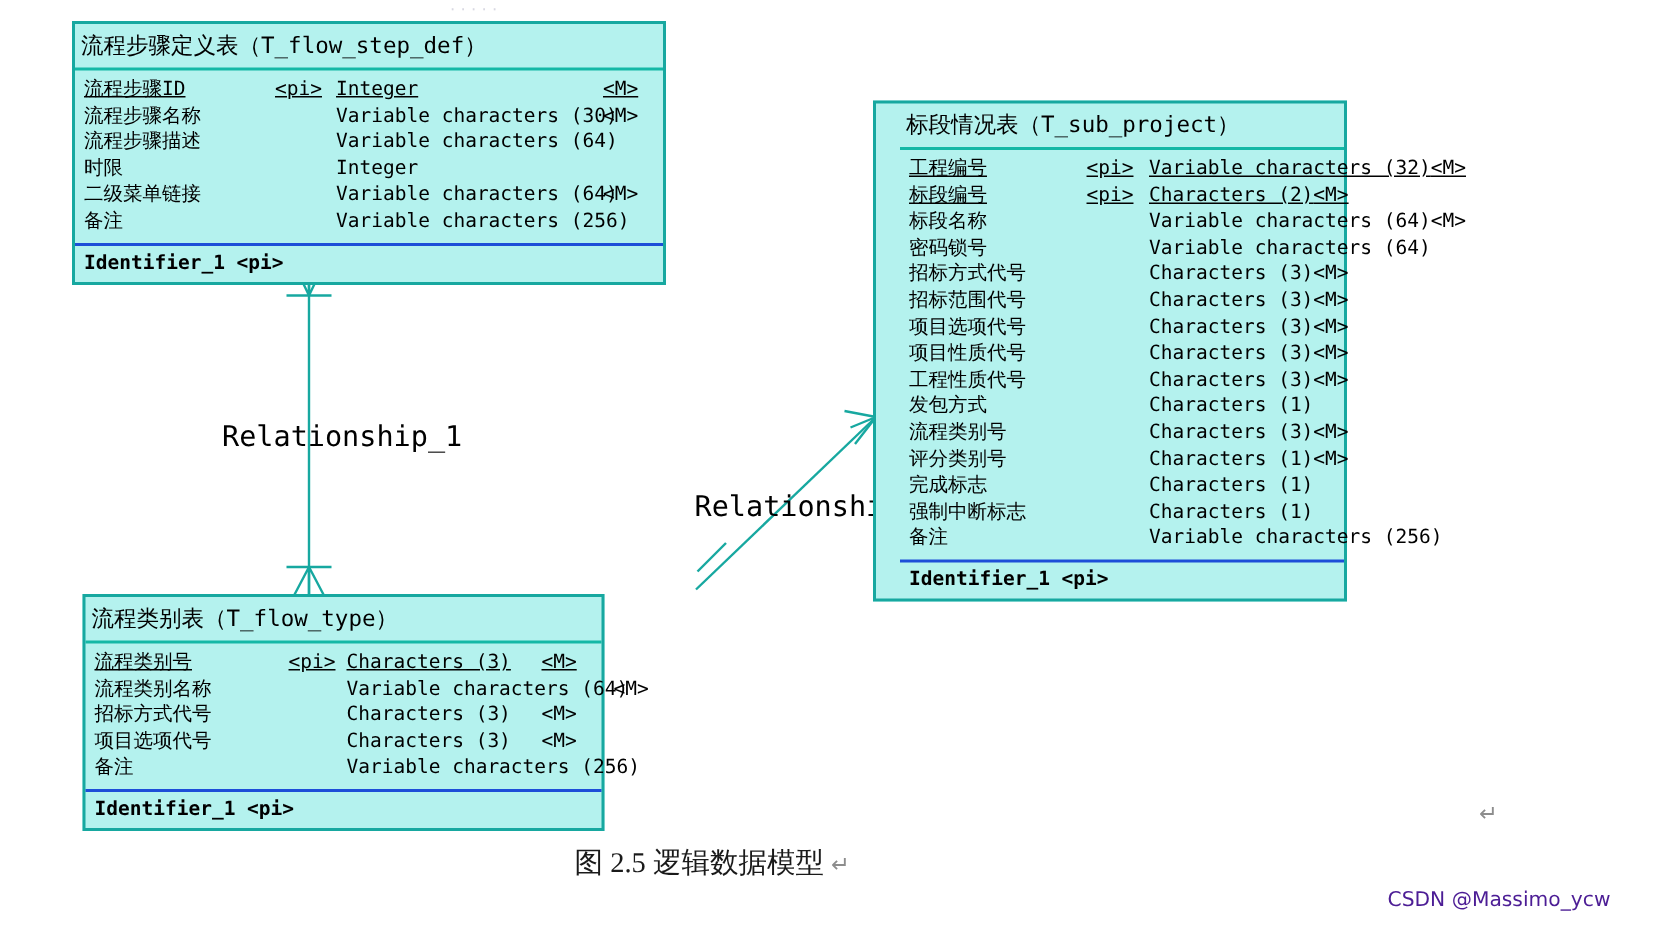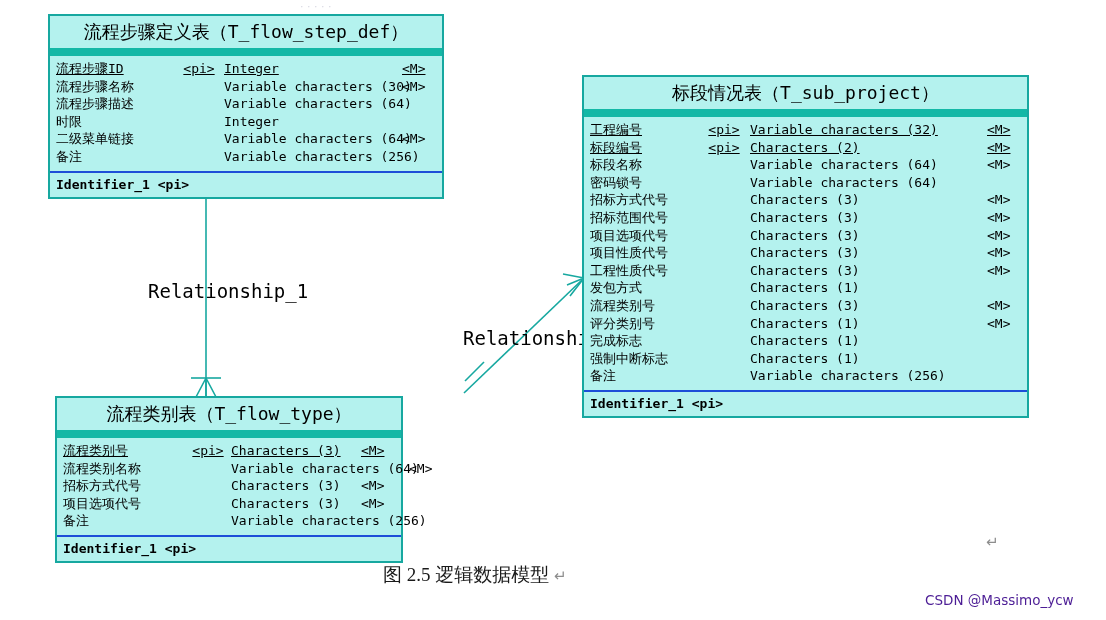--- a/index.html
+++ b/index.html
@@ -17,25 +17,25 @@
   }
 
   
   .entity {
     position: absolute;
     background: #b4f2ee;
     border: 2px solid #17a8a0;
     box-sizing: border-box;
   }
   .entity-title {
-    text-align: center;
-    font-size: 18px;
+    text-align: left;
+    font-size: 15px;
     line-height: 1.0;
     padding: 7px 4px 7px 4px;
-    border-bottom: 8px solid #14b8a6;
+    border-bottom: 2px solid #14b8a6;
     white-space: nowrap;
     font-family: "DejaVu Sans Mono", "Liberation Mono", monospace;
   }
   .entity-attrs {
     padding: 4px 6px 5px 6px;
     border-bottom: 2px solid #1d4ed8;
   }
   .entity-ident {
     padding: 4px 6px 5px 6px;
     font-size: 13px;
@@ -187,21 +187,21 @@
       <span class="attr-name">备注</span>
       <span class="attr-pi"></span>
       <span class="attr-type">Variable characters (256)</span>
       <span class="attr-m"></span>
     </div>
 
   </div>
   <div class="entity-ident">Identifier_1  &lt;pi&gt;</div>
 </div>
 
-<div class="entity t2" style="left:582px; top:75px; width:447px;">
+<div class="entity t2" style="left:582px; top:67px; width:316px;padding-left:16px;">
   <div class="entity-title">标段情况表（T_sub_project）</div>
   <div class="entity-attrs">
 
     <div class="attr-row">
       <span class="attr-name u">工程编号</span>
       <span class="attr-pi u">&lt;pi&gt;</span>
       <span class="attr-type u">Variable characters (32)</span>
       <span class="attr-m u">&lt;M&gt;</span>
     </div>
 

